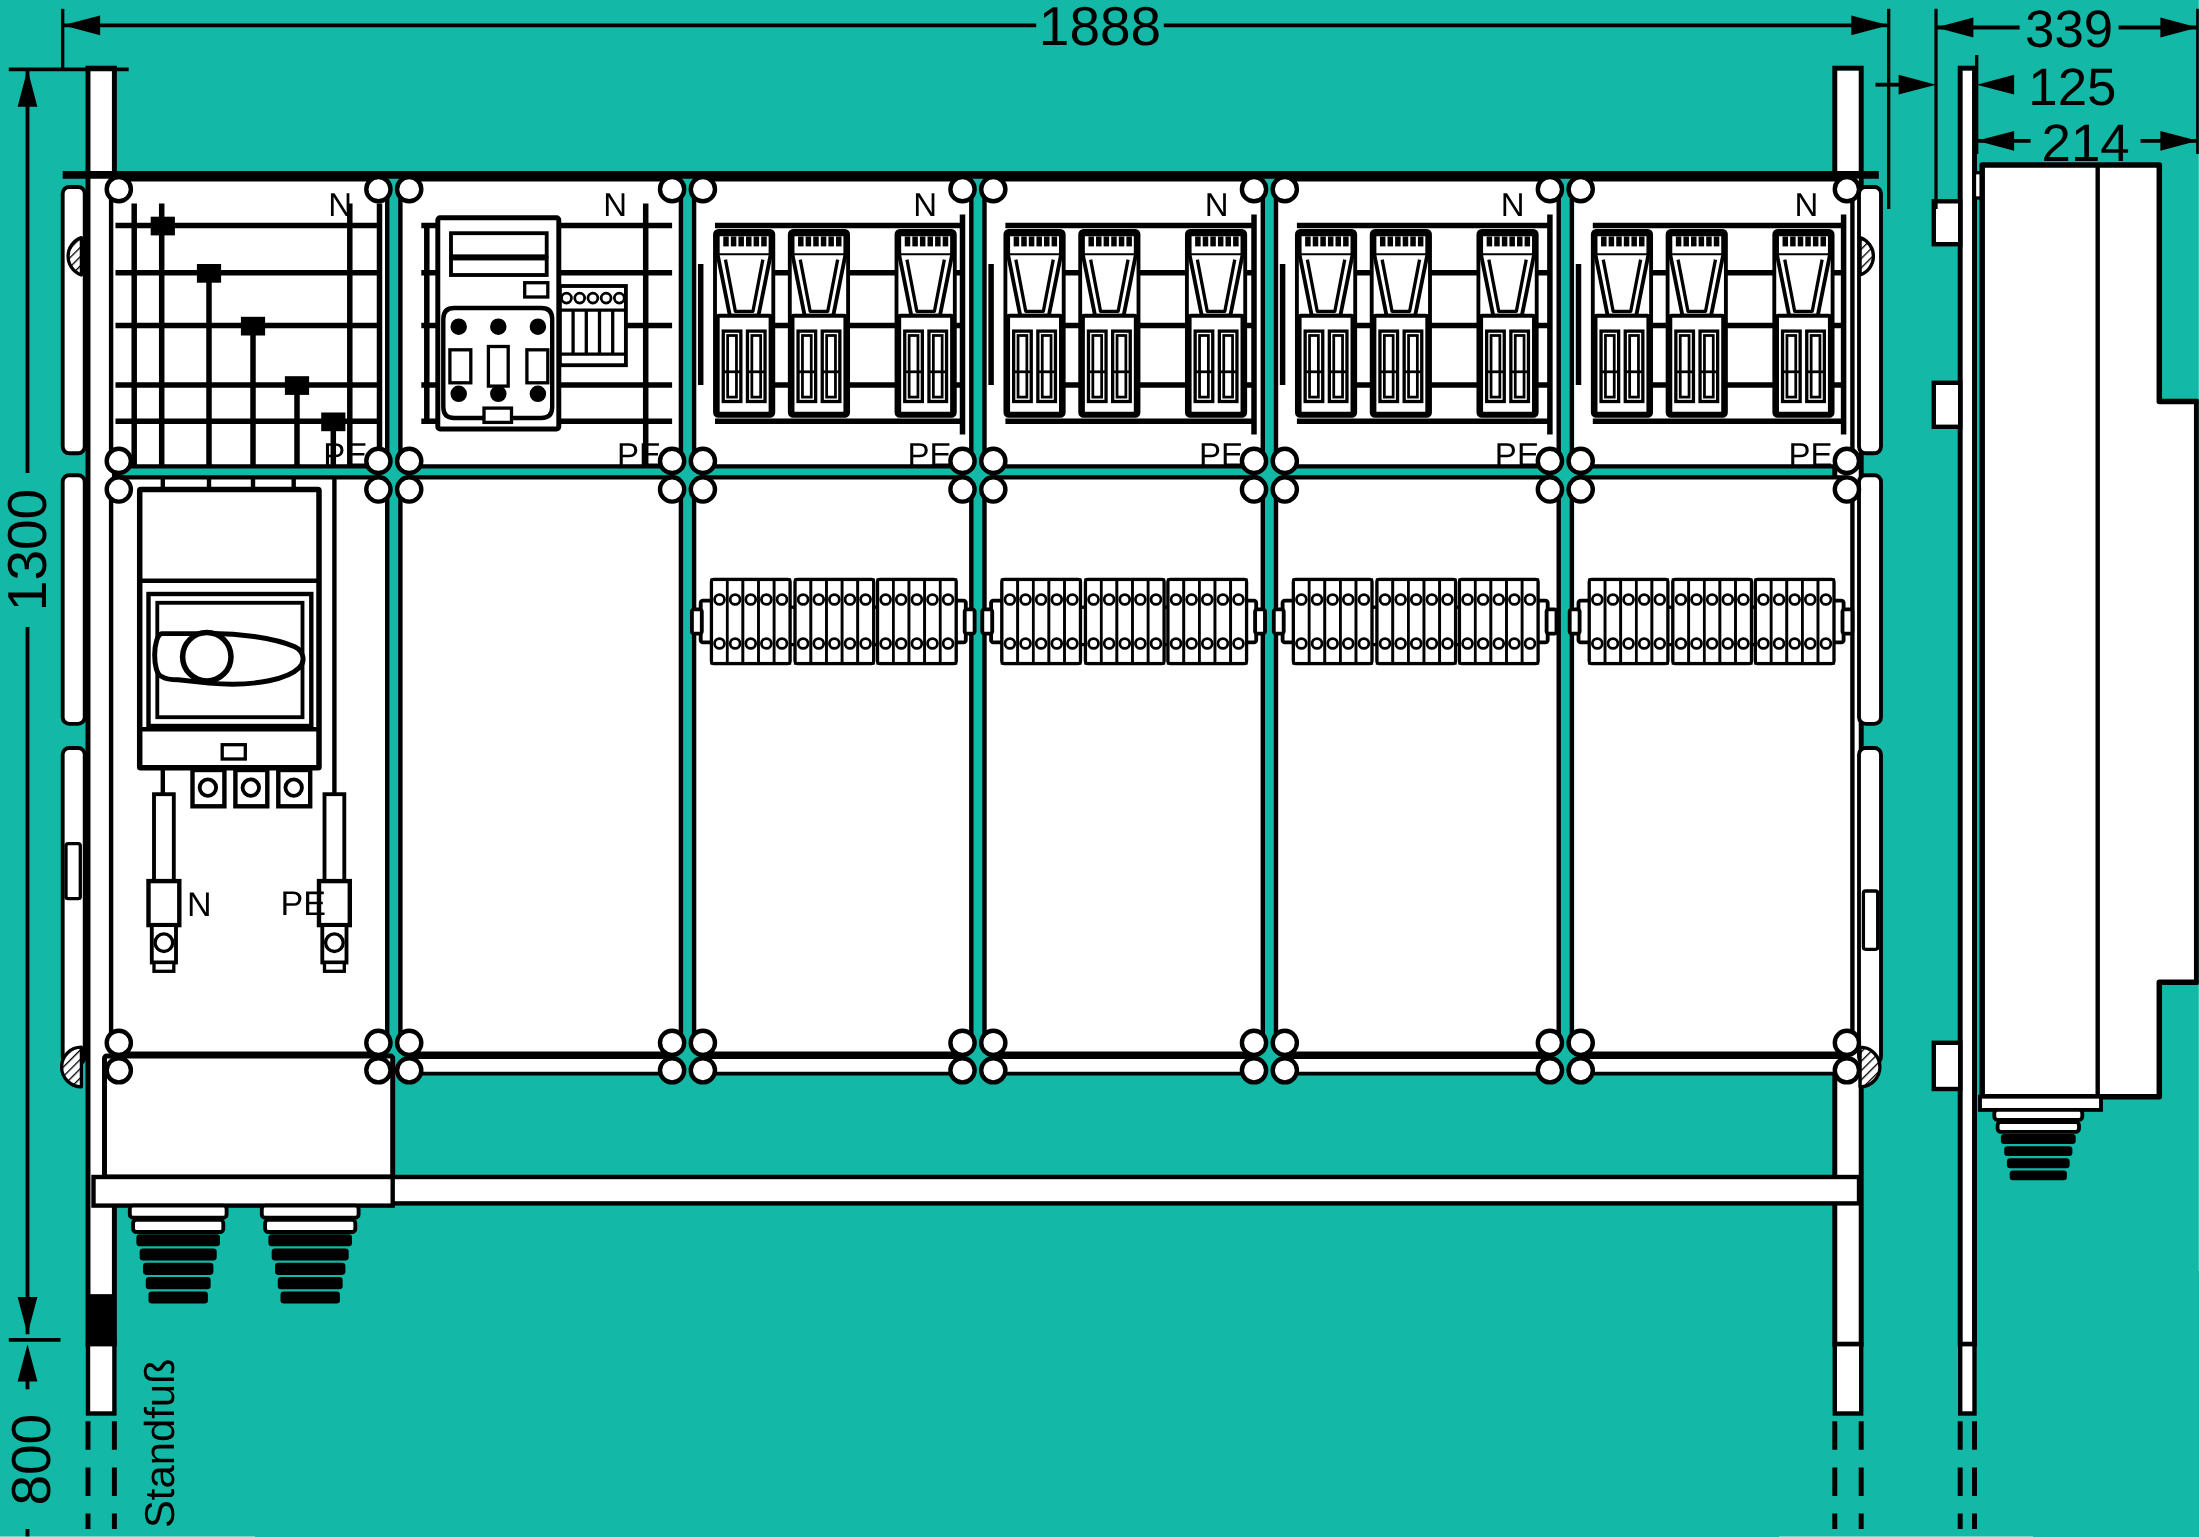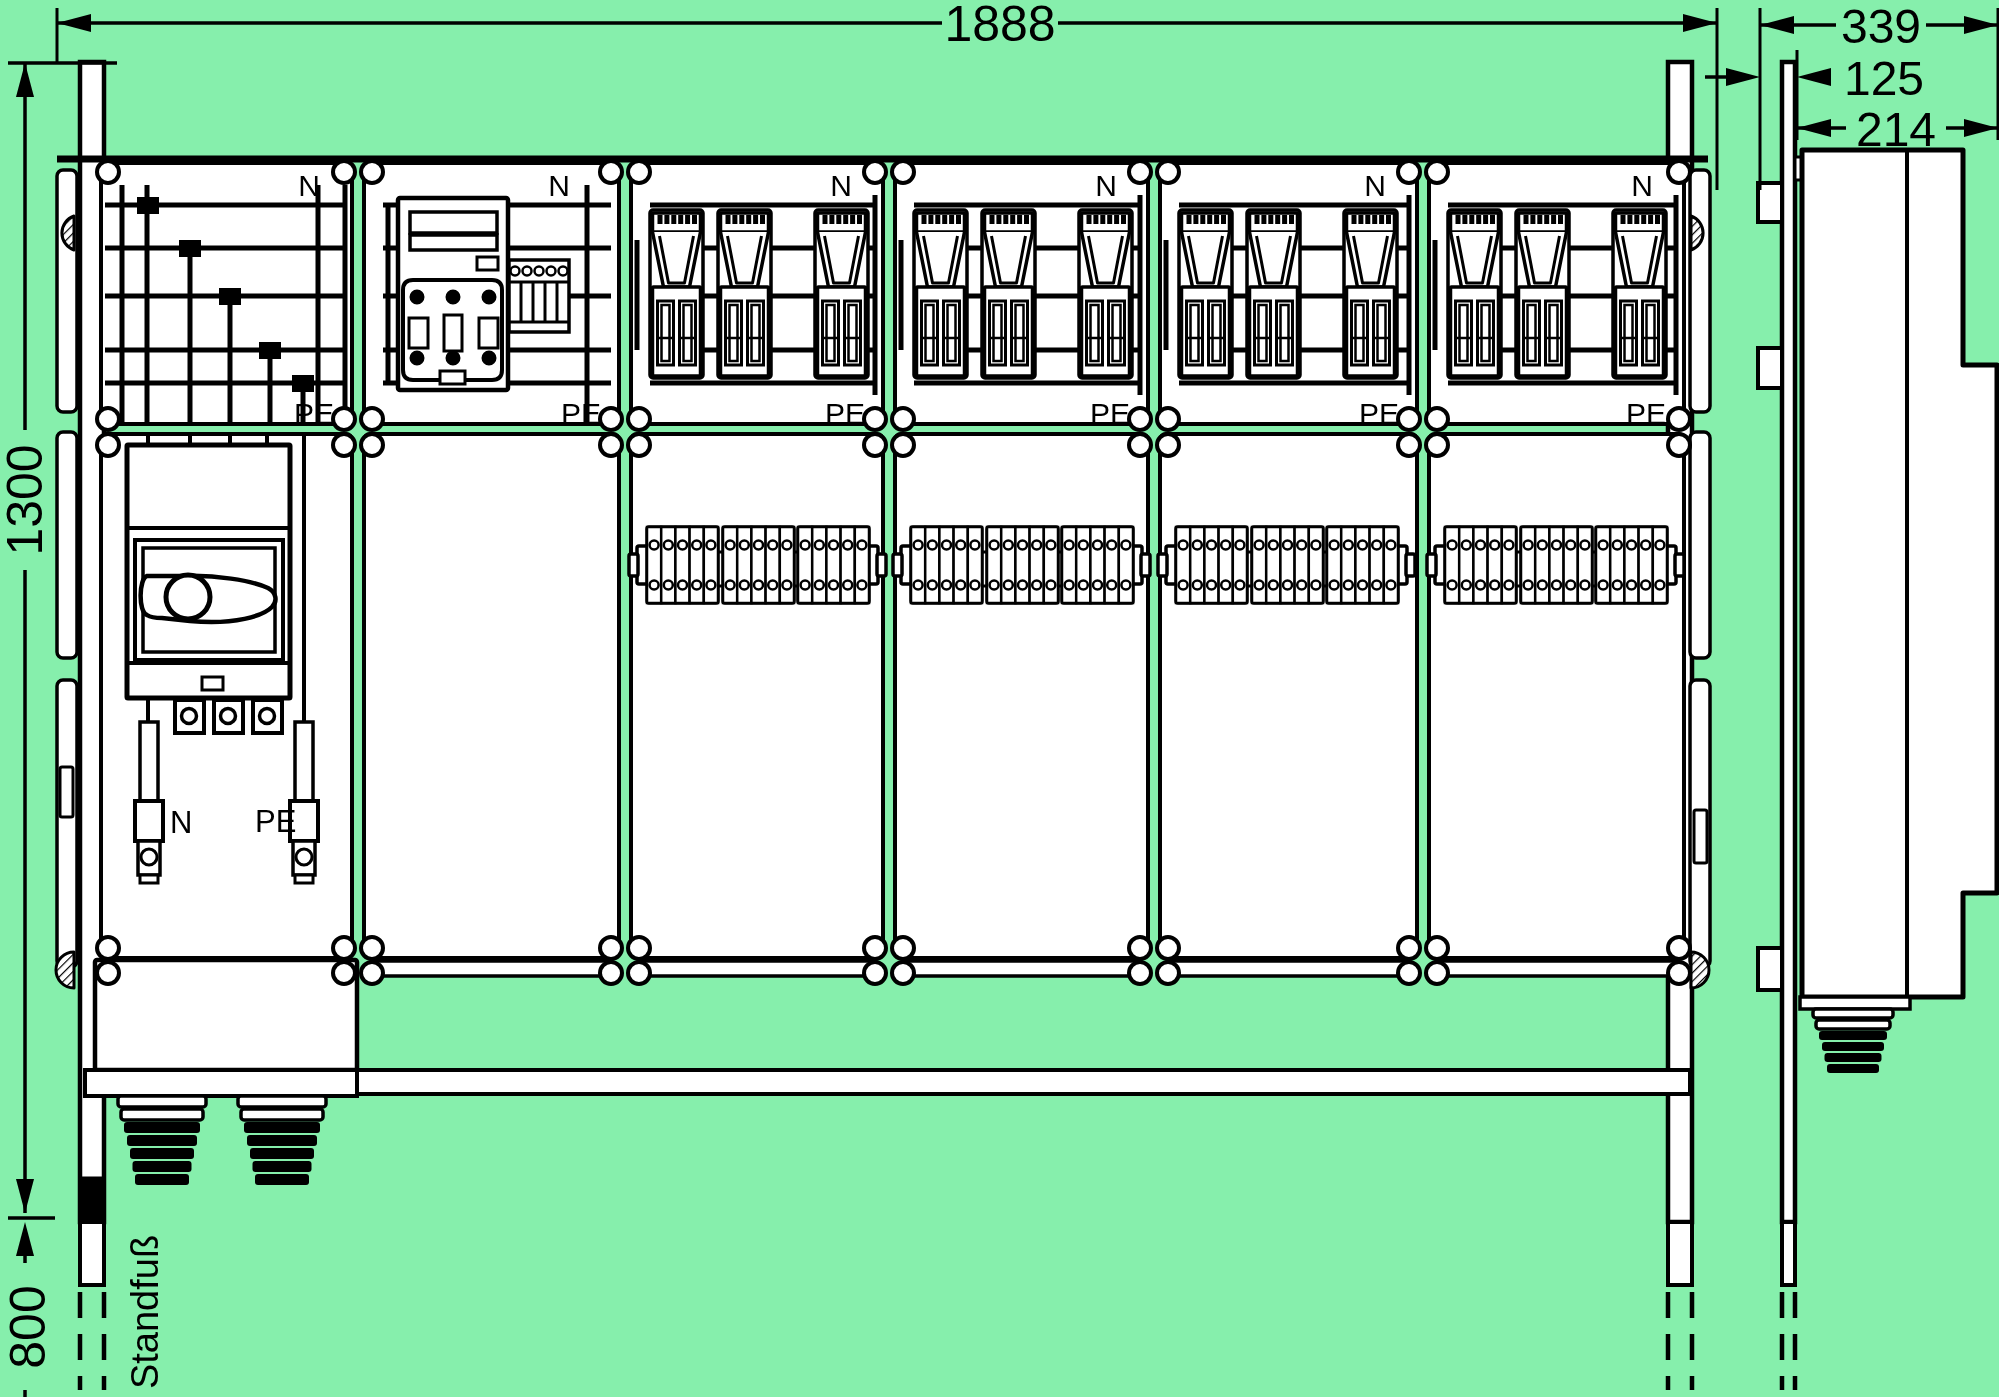--- a/index.html
+++ b/index.html
@@ -1,16 +1,16 @@
 <!DOCTYPE html>
 <html><head>
 <meta charset="utf-8">
 <style>
   html,body{margin:0;padding:0;background:#fff;}
-  .stage{width:1999px;height:1397px;position:relative;background:#86efac;overflow:hidden;}
+  .stage{width:1999px;height:1397px;position:relative;background:#14b8a6;overflow:hidden;}
   svg{display:block;}
   text{fill:#000;font-family:"Liberation Sans","DejaVu Sans",sans-serif;}
   .dimtxt{font-size:50px;}
   .dimtxt2{font-size:48px;}
   .fieldtxt{font-size:30px;}
   .mstxt{font-size:31px;}
   .postxt{font-size:38px;}
 </style>
 </head>
 <body>

